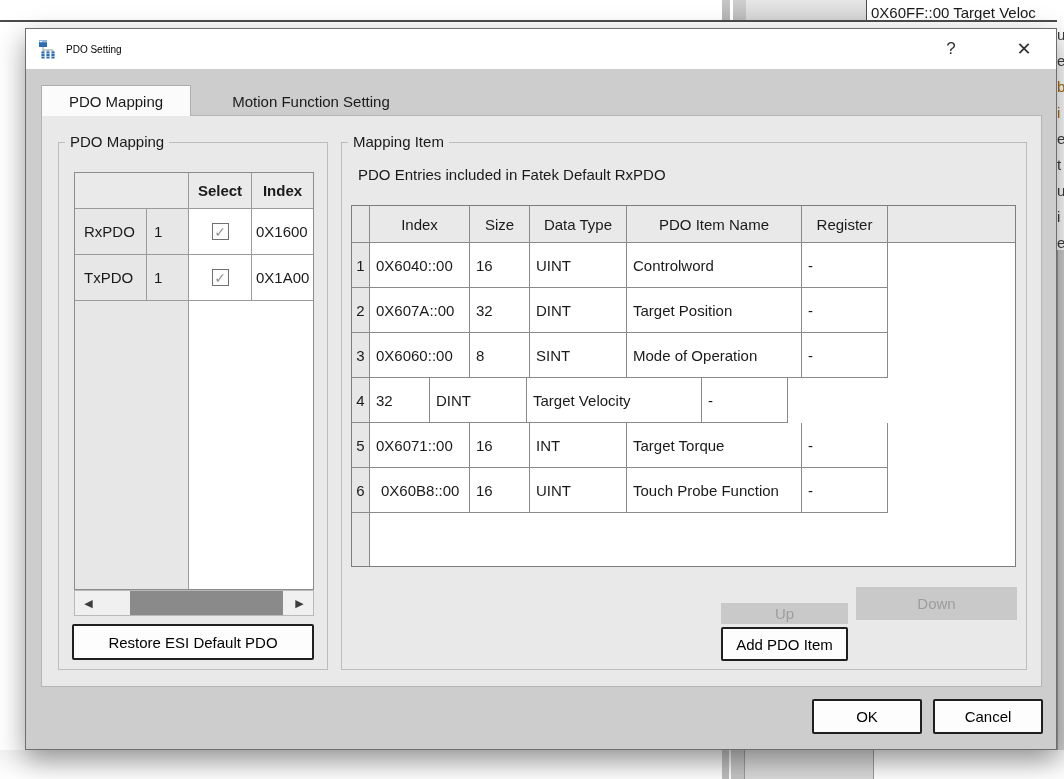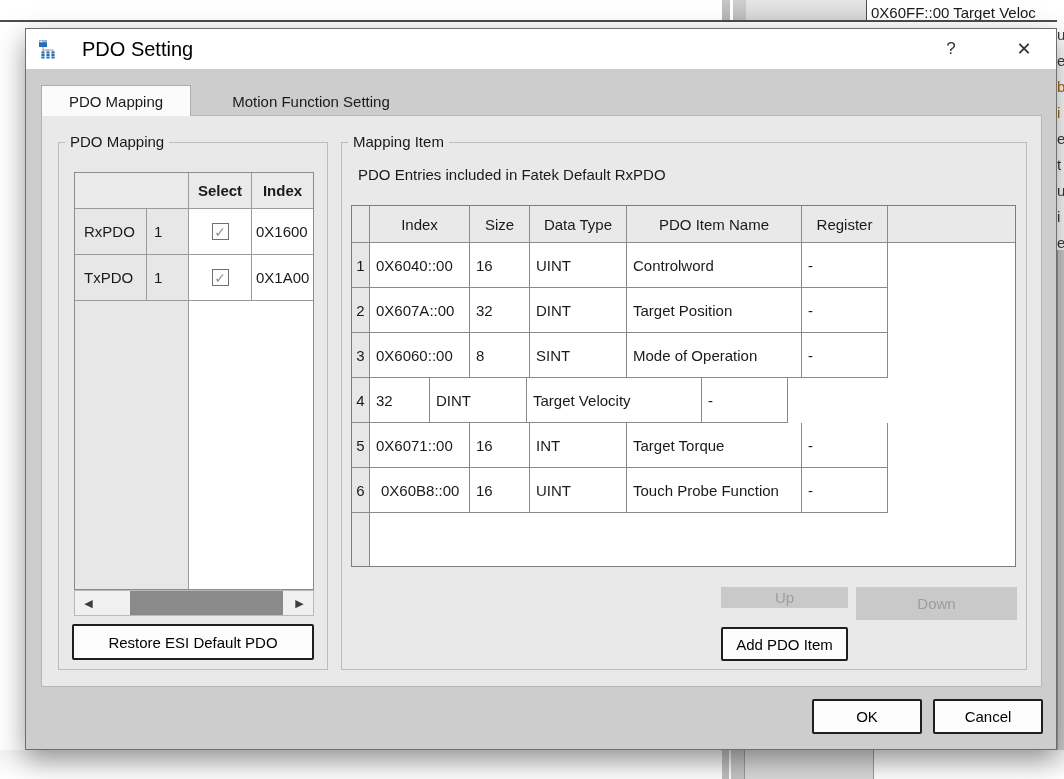--- a/index.html
+++ b/index.html
@@ -25,21 +25,21 @@
   .bg-bbar1{left:722px;top:750px;width:7px;height:29px;background:#bdbdbd}
   .bg-bbar2{left:731px;top:750px;width:13px;height:29px;background:#c4c4c4}
   .bg-bpanel{left:744px;top:750px;width:128px;height:29px;background:#d9d9d9;border-left:1px solid #9a9a9a;border-right:1px solid #9a9a9a}
 
   
   .dialog{left:25px;top:28px;width:1032px;height:722px;background:#cdcdcd;
     border:1px solid #6e6e6e;box-sizing:border-box;box-shadow:0 10px 26px rgba(0,0,0,.40)}
   .titlebar{position:absolute;left:0;top:0;width:100%;height:40px;background:#ffffff;
     display:flex;align-items:center}
   .app-icon{width:20px;height:20px;margin-left:12px}
-  .title-text{margin-left:24px;font-size:20px;color:#000}
+  .title-text{margin-left:8px;font-size:10px;color:#000}
   .cap-btn{position:absolute;top:6px;width:36px;height:28px;display:flex;align-items:center;
     justify-content:center;font-size:17px;color:#333;cursor:default}
   .help-btn{left:907px}
   .close-btn{left:980px;font-size:18px}
 
   
   .tab-active{left:15px;top:56px;width:150px;height:31px;background:#fbfbfb;
     border:1px solid #aeaeae;border-bottom:none;box-sizing:border-box;z-index:3;
     display:flex;align-items:center;justify-content:center}
   .tab-inactive{left:180px;top:58px;width:210px;height:28px;display:flex;align-items:center;
@@ -93,21 +93,21 @@
   .grow{display:flex}
   .gc{box-sizing:border-box;border-right:1px solid #8a8a8a;border-bottom:1px solid #8a8a8a;
     display:flex;align-items:center;overflow:hidden;white-space:nowrap}
   .ghead .gc{height:37px;background:#e9e9e9;justify-content:center}
   .gdata .gc{height:45px;background:#fff}
   .gc-rowhead{background:#e7e7e7 !important;justify-content:center}
   .gc-left{padding-left:6px}
   .gc-fill{flex:1;border-right:none}
   .grid-strip{width:18px;height:53px;background:#e7e7e7;border-right:1px solid #8a8a8a;box-sizing:border-box}
 
-  .up-btn{left:379px;top:444px;width:127px;height:21px}
+  .up-btn{left:379px;top:460px;width:127px;height:21px}
   .down-btn{left:514px;top:444px;width:161px;height:33px}
   .add-btn{left:379px;top:484px;width:127px;height:34px}
   .remove-btn{left:514px;top:484px;width:161px;height:34px}
 
   
   .ok-btn{left:786px;top:670px;width:110px;height:35px;border-width:2px}
   .cancel-btn{left:907px;top:670px;width:110px;height:35px;border-width:2px}
 </style>
 </head>
 <body>

